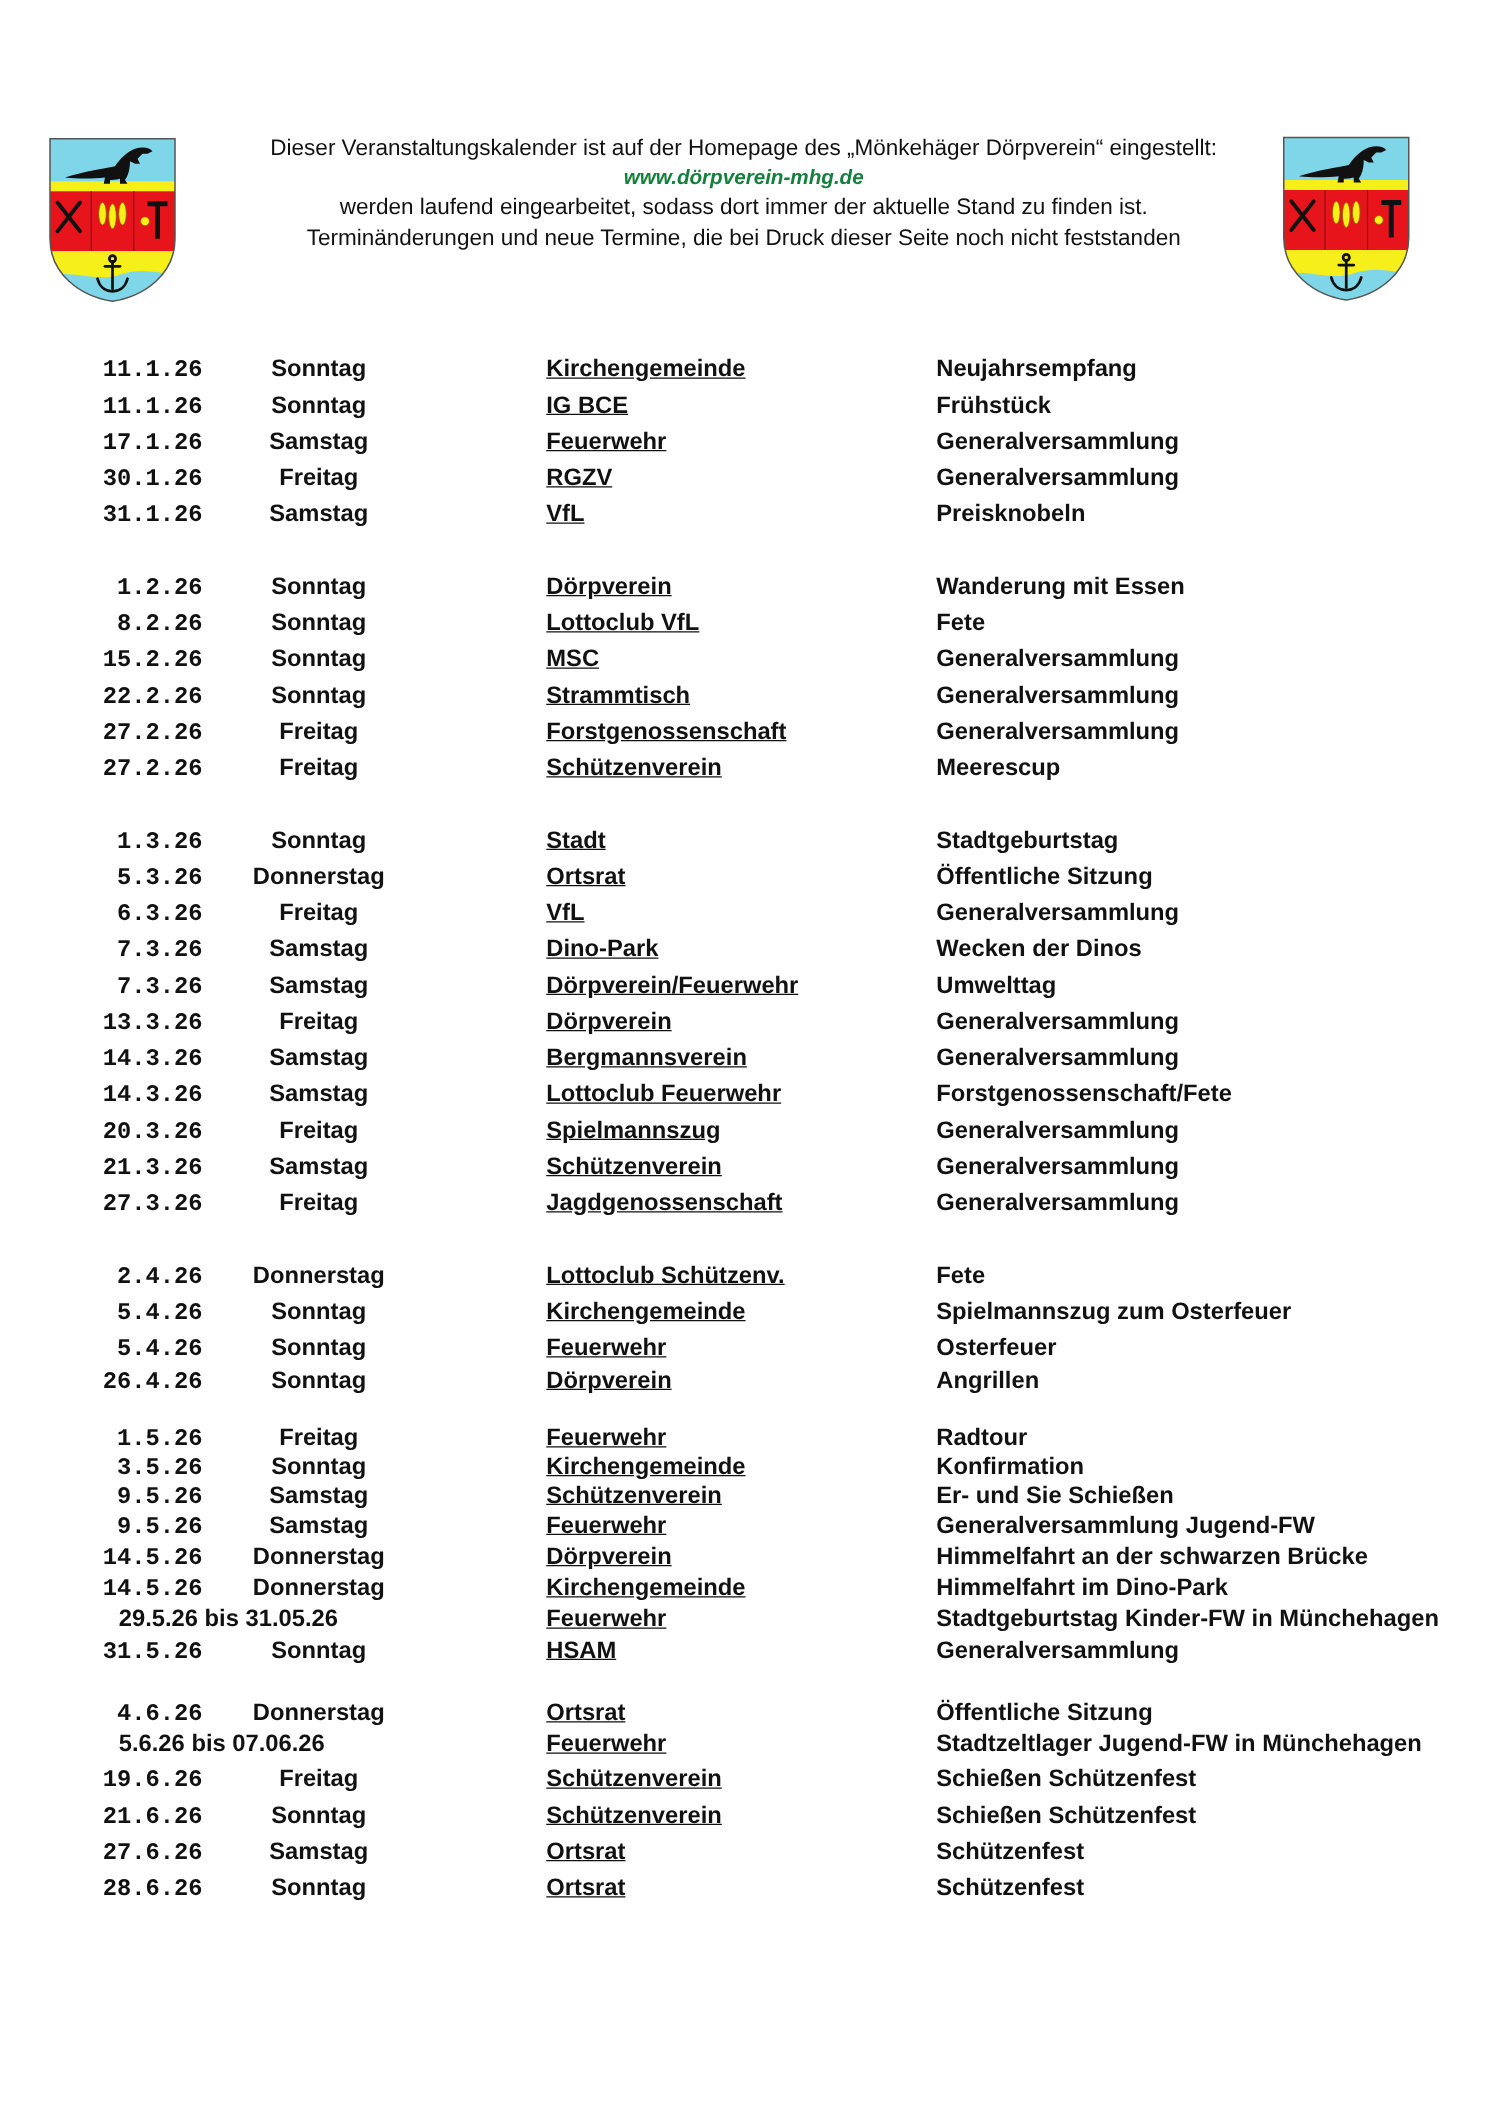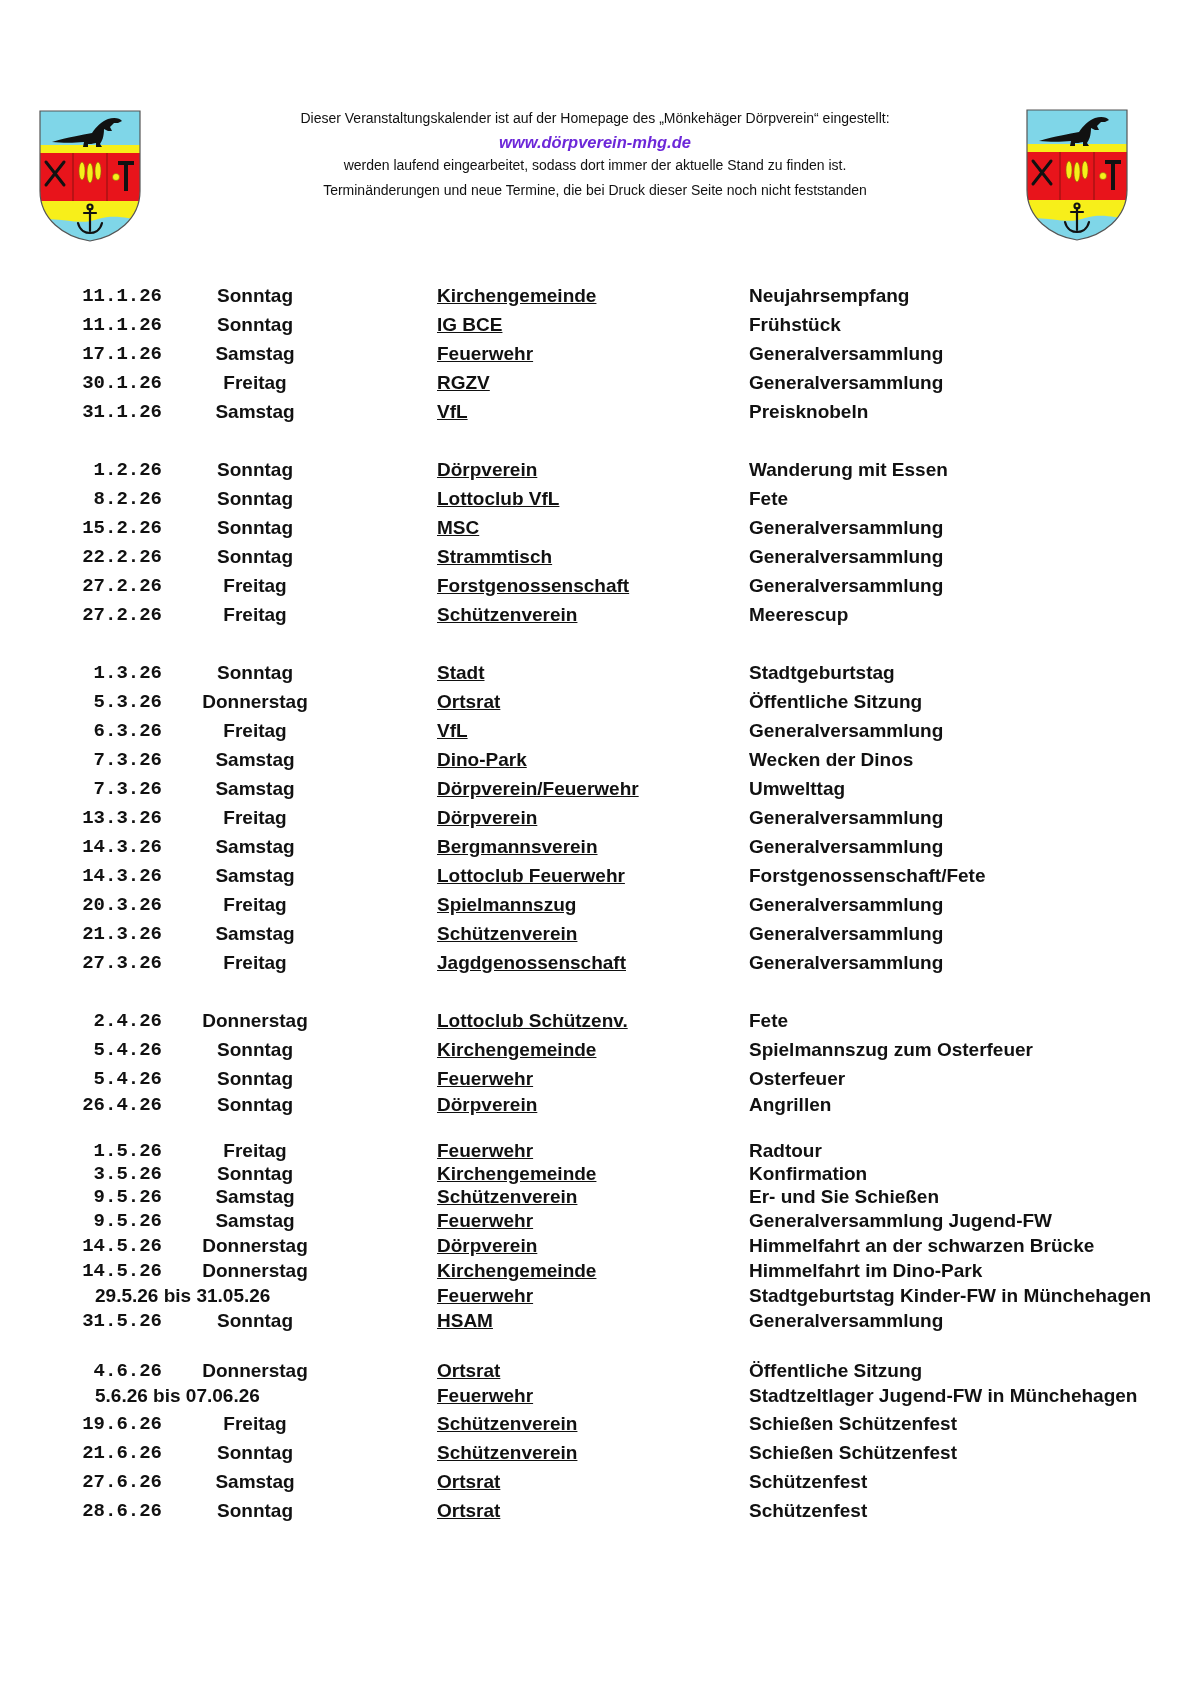--- a/index.html
+++ b/index.html
@@ -3,23 +3,23 @@
   <meta charset="utf-8">
   <style>
     html, body { margin: 0; padding: 0; background: #ffffff; }
     body { width: 1190px; height: 1683px; position: relative; overflow: hidden;
            font-family: "Liberation Sans", sans-serif; color: #111; }
     .crest { position: absolute; width: 104px; height: 134px; }
     .crest.left { left: 38px; top: 109px; }
     .crest.right { left: 1025px; top: 108px; }
     .header { position: absolute; left: 150px; width: 890px; top: 96px; text-align: center; }
     .title { font-size: 38px; line-height: 48px; margin: 0; font-weight: normal; letter-spacing: 0.2px; }
-    .sub { font-size: 14px; line-height: 25px; margin: 0; }
+    .sub { font-size: 18px; line-height: 25px; margin: 0; }
     .sub.first { margin-top: 10px; }
-    .url { font-size: 16.5px; line-height: 22px; color: #6d28d9; font-weight: bold; font-style: italic; }
+    .url { font-size: 16.5px; line-height: 22px; color: #15803d; font-weight: bold; font-style: italic; }
     .table { position: absolute; left: 0; top: 0; width: 1190px; }
     .row { position: absolute; left: 0; width: 1190px; font-size: 19px; font-weight: bold; line-height: 22px; }
     .row .date { position: absolute; right: 1028px; text-align: right; white-space: nowrap; font-family: Liberation Mono, monospace; }
     .row .day { position: absolute; left: 170px; width: 170px; text-align: center; white-space: nowrap; }
     .row .daterange { position: absolute; left: 95px; white-space: nowrap; }
     .row .org { position: absolute; left: 437px; white-space: nowrap; text-decoration: underline; }
     .row .event { position: absolute; left: 749px; white-space: nowrap; }
   </style>
 </head>
 <body>

